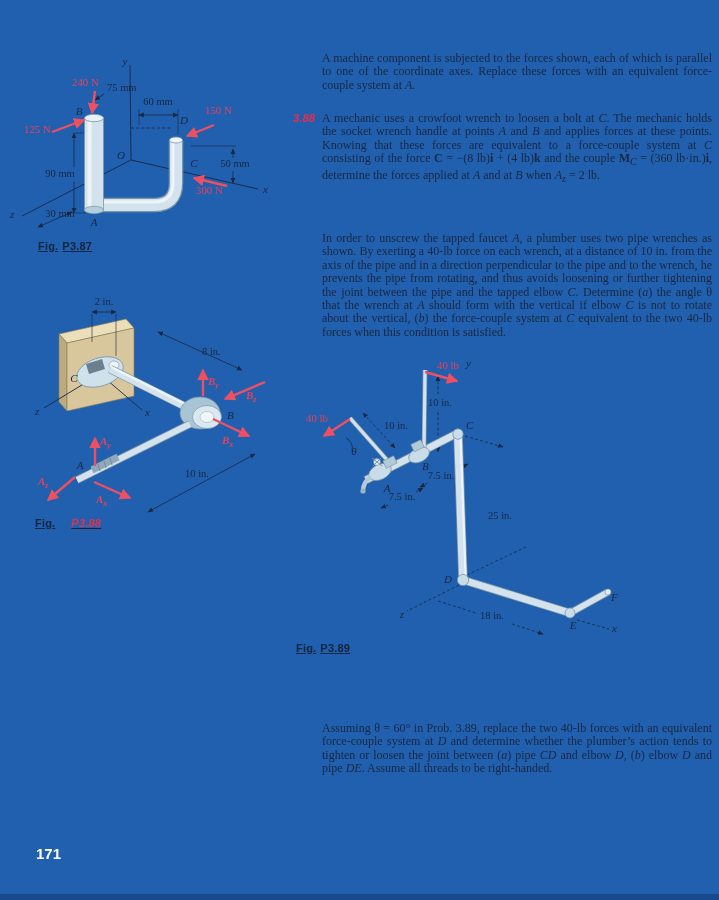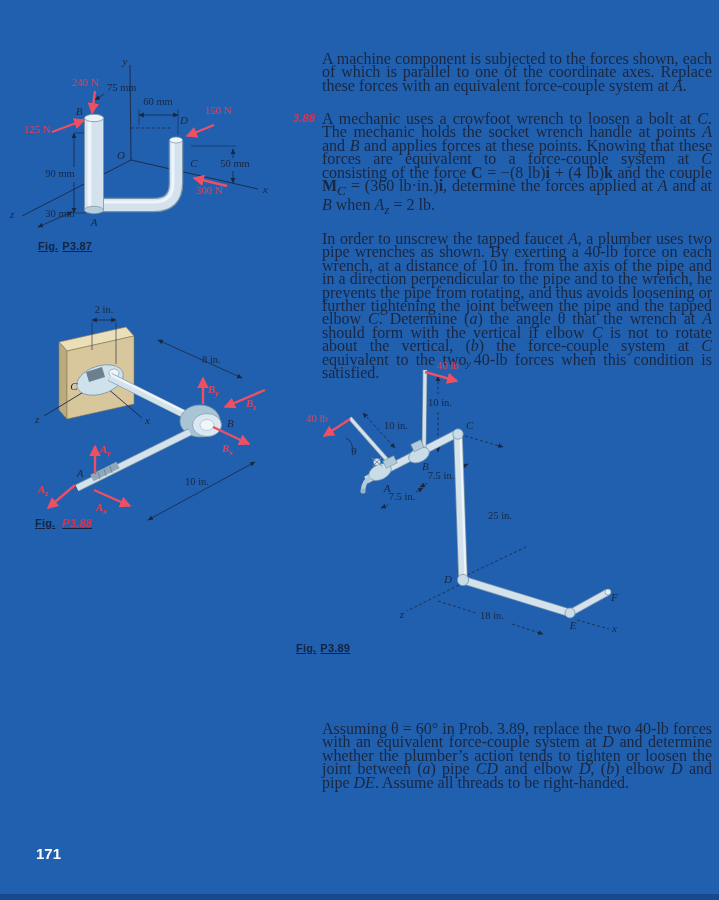--- a/index.html
+++ b/index.html
@@ -1,25 +1,25 @@
 <!DOCTYPE html>
 <html><head>
 <meta charset="utf-8">
 <style>
   html,body{margin:0;padding:0;background:#0d2a55;}
   .page{position:relative;width:719px;height:900px;background:#2060ae;overflow:hidden;
         font-family:"Liberation Serif",serif;}
   .bottom-edge{position:absolute;left:0;bottom:0;width:719px;height:6px;background:#18498c;}
-  .body-text{position:absolute;width:390px;font-size:16px;line-height:13.4px;color:#1a2742;
+  .body-text{position:absolute;width:390px;font-size:12px;line-height:13.4px;color:#1a2742;
              text-align:justify;}
   .body-text i{font-style:italic;}
   .prob-num{position:absolute;width:30px;text-align:center;font:bold italic 11.5px "Liberation Sans",sans-serif;
             color:#e3304d;}
   .fig-cap{position:absolute;font:bold 11px "Liberation Sans",sans-serif;color:#122440;letter-spacing:.2px;text-decoration:underline;}
-  .fig-cap .num-red{color:#e3304d;font-style:italic;margin-left:7px;}
+  .fig-cap .num-red{color:#e3304d;font-style:italic;margin-left:16px;}
   .fig-cap .num-dark{margin-left:4px;}
   .page-num{position:absolute;font:bold 15px "Liberation Sans",sans-serif;color:#ffffff;}
   .figwrap{position:absolute;}
   
   .ax{stroke:#1a2742;stroke-width:.9;}
   .dim{stroke:#1a2742;stroke-width:.8;fill:none;}
   .thin{stroke-width:.6;}
   .dsh{stroke-dasharray:3 2.2;}
   .dl{font:10.5px "Liberation Serif",serif;fill:#1a2742;}
   .pt{font:italic 11px "Liberation Serif",serif;fill:#1a2742;}
@@ -111,21 +111,21 @@
   </div>
   <div class="fig-cap" style="left:38px;top:240px"><span>Fig.</span><span class="num-dark">P3.87</span></div>
 
   <div class="body-text" style="left:322px;top:52px">A machine component is subjected to the forces shown, each of which is parallel to one of the coordinate axes. Replace these forces with an equivalent force-couple system at <i>A</i>.</div>
 
   <div class="prob-num" style="left:289px;top:112px">3.88</div>
   <div class="body-text" style="left:322px;top:112px">A mechanic uses a crowfoot wrench to loosen a bolt at <i>C</i>. The mechanic holds the socket wrench handle at points <i>A</i> and <i>B</i> and applies forces at these points. Knowing that these forces are equivalent to a force-couple system at <i>C</i> consisting of the force <b>C</b> = −(8 lb)<b>i</b> + (4 lb)<b>k</b> and the couple <b>M</b><i><sub>C</sub></i> = (360 lb·in.)<b>i</b>, determine the forces applied at <i>A</i> and at <i>B</i> when <i>A<sub>z</sub></i> = 2 lb.</div>
 
   <div class="body-text" style="left:322px;top:232px">In order to unscrew the tapped faucet <i>A</i>, a plumber uses two pipe wrenches as shown. By exerting a 40-lb force on each wrench, at a distance of 10 in. from the axis of the pipe and in a direction perpendicular to the pipe and to the wrench, he prevents the pipe from rotating, and thus avoids loosening or further tightening the joint between the pipe and the tapped elbow <i>C</i>. Determine (<i>a</i>) the angle θ that the wrench at <i>A</i> should form with the vertical if elbow <i>C</i> is not to rotate about the vertical, (<i>b</i>) the force-couple system at <i>C</i> equivalent to the two 40-lb forces when this condition is satisfied.</div>
 
-  <div class="figwrap" style="left:30px;top:300px;width:270px;height:240px">
+  <div class="figwrap" style="left:30px;top:292px;width:270px;height:240px">
     <svg width="270" height="240" viewBox="0 0 270 240">
 
       <g>
         <polygon points="29,42 96,27 104,36 37,51" fill="#ebdfba" stroke="#8d7a50" stroke-width=".6"></polygon>
         <polygon points="29,42 37,51 37,119 29,110" fill="#bcab7f" stroke="#8d7a50" stroke-width=".6"></polygon>
         <polygon points="37,51 104,36 104,104 37,119" fill="#d8c79c" stroke="#8d7a50" stroke-width=".6"></polygon>
       </g>
 
       <g>
         <line class="ax" x1="70" y1="82" x2="112" y2="118"></line>

